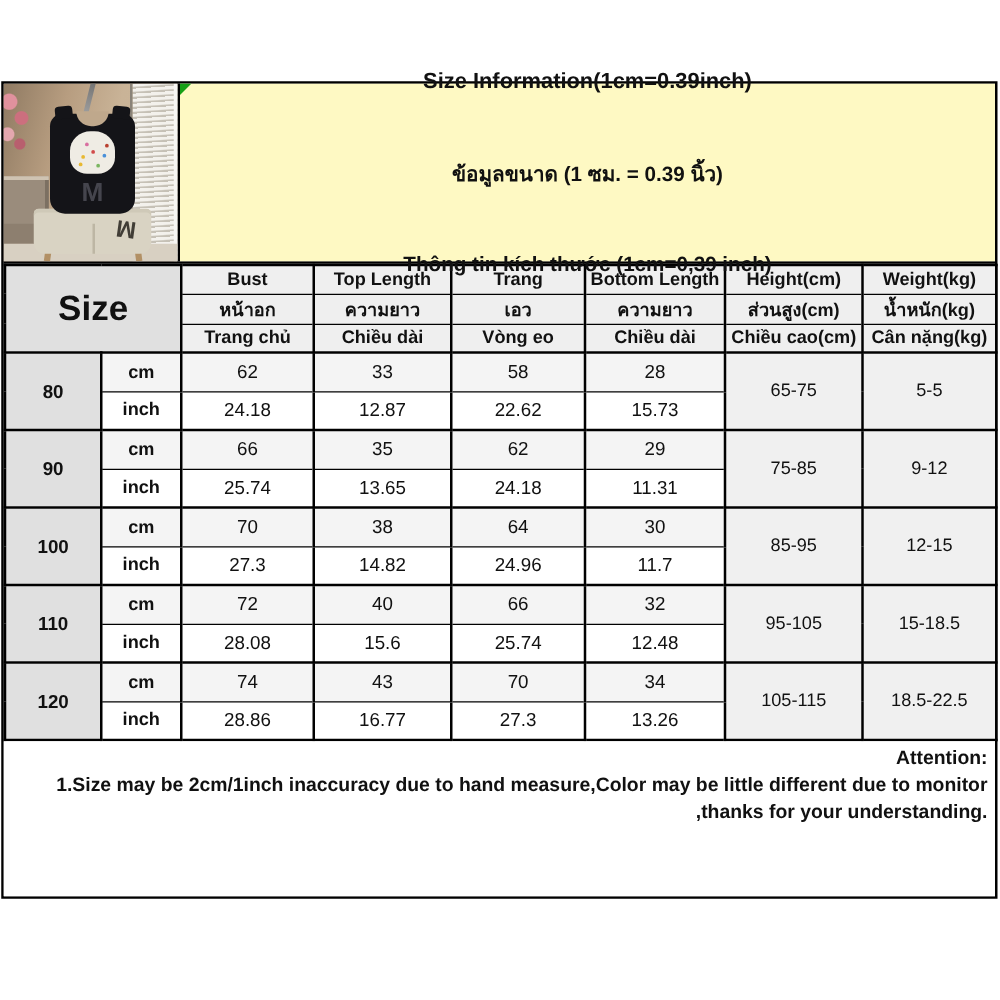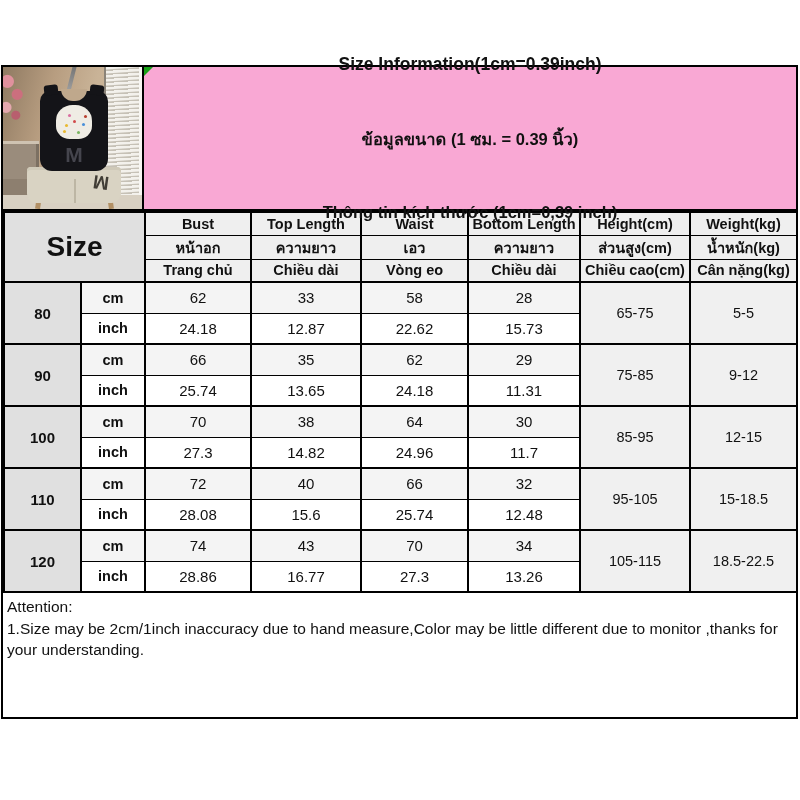--- a/index.html
+++ b/index.html
@@ -34,21 +34,21 @@
   .vest-neck { position:absolute; top:-2px; left:50%; transform:translateX(-50%); width:26px; height:12px; background:#bfa88c; border-radius:0 0 13px 13px; }
   .patch { position:absolute; top:14px; left:50%; transform:translateX(-50%); width:36px; height:34px; background:#efece4; border-radius:46% 46% 38% 38%; }
   .patch-dots { position:absolute; top:15px; left:17px; width:3px; height:3px; border-radius:50%; background:#d14b4b;
     box-shadow:9px 3px 0 #4a90d9, -8px 4px 0 #e8b931, 4px 11px 0 #7bb661, -5px -6px 0 #d96fa0, 11px -5px 0 #b9402f, -10px 10px 0 #e8b931; }
   .vest-m { position:absolute; bottom:6px; left:50%; transform:translateX(-50%); font-weight:bold; font-size:21px; color:#45454d; line-height:1; }
   .shorts { position:absolute; left:24px; top:100px; width:94px; height:36px; background:#d9d3c3; border-radius:4px 4px 9px 9px;
     box-shadow:inset 0 3px 0 #cfc9b8; }
   .shorts-split { position:absolute; left:50%; top:12px; width:2px; height:24px; background:#bdb6a4; }
   .shorts-m { position:absolute; right:12px; top:6px; font-weight:bold; font-size:19px; color:#413d36; transform:rotate(188deg); line-height:1; }
 
-  .title-cell { position:relative; flex:1; background:#f9a8d4; display:flex; flex-direction:column; justify-content:center; align-items:center; gap:4px; }
+  .title-cell { position:relative; flex:1; background:#fef9c3; display:flex; flex-direction:column; justify-content:center; align-items:center; gap:4px; }
   .green-corner { position:absolute; top:0; left:0; width:0; height:0; border-top:9px solid #17a017; border-right:9px solid rgba(0,0,0,0); }
   .title-line1 { font-weight:bold; font-size:17.5px; }
   .title-line2, .title-line3 { font-weight:bold; font-size:16.5px;margin-top:47px; }
 
   
   table { border-collapse:collapse; width:100%; table-layout:fixed; }
   th, td { border:2px solid #000; text-align:center; vertical-align:middle; overflow:hidden; white-space:nowrap; }
   thead th { background:#efefef; font-weight:bold; font-size:14.5px; height:23px;text-align:center; }
   .hrow-1 th { border-bottom-width:1px; }
   .hrow-2 th { border-top-width:1px; border-bottom-width:1px; }
@@ -61,21 +61,21 @@
   .crow td.size-num, .crow td.range { border-bottom-width:2px; }
   .size-num { background:#e0e0e0; font-weight:bold; font-size:15px; }
   .unit { font-weight:bold; font-size:14.5px; }
   .crow .unit, .crow .val { background:#f4f4f4; }
   .irow .unit, .irow .val { background:#ffffff; }
   .val { font-weight:normal; font-size:15px; }
   .range { background:#f0f0f0; font-weight:normal; font-size:14.5px; }
 
   
   .attention { min-height:124px; padding:3px 6px 0 4px; font-size:15.5px; line-height:21.5px; background:#fff; }
-  .attention div { font-weight:normal; }
+  .attention div { font-weight:bold;text-align:right; }
 </style>
 </head>
 <body>
 
 <div class="sheet">
 
   <div class="top-row">
     <div class="photo-cell">
       <div class="flowers"></div>
       <div class="desk"></div>
@@ -116,21 +116,21 @@
       <col style="width:107px">
         <col style="width:112px">
         <col style="width:110px">
         <col style="width:107px">
     </colgroup>
     <thead>
       <tr class="hrow-1">
         <th class="size-head" rowspan="3" colspan="2">Size</th>
         <th>Bust</th>
         <th>Top Length</th>
-        <th>Waist</th>
+        <th>Trang</th>
         <th>Bottom Length</th>
         <th>Height(cm)</th>
         <th>Weight(kg)</th>
       </tr>
       <tr class="hrow-2">
         <th>หน้าอก</th>
         <th>ความยาว</th>
         <th>เอว</th>
         <th>ความยาว</th>
         <th>ส่วนสูง(cm)</th>

